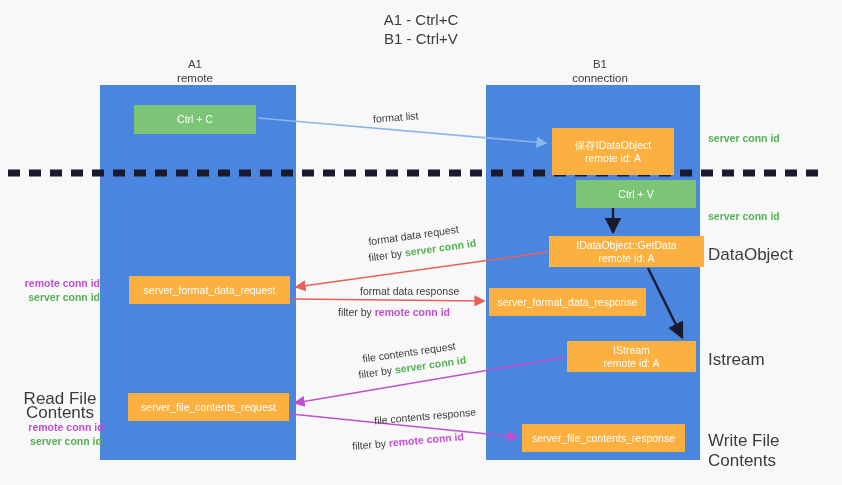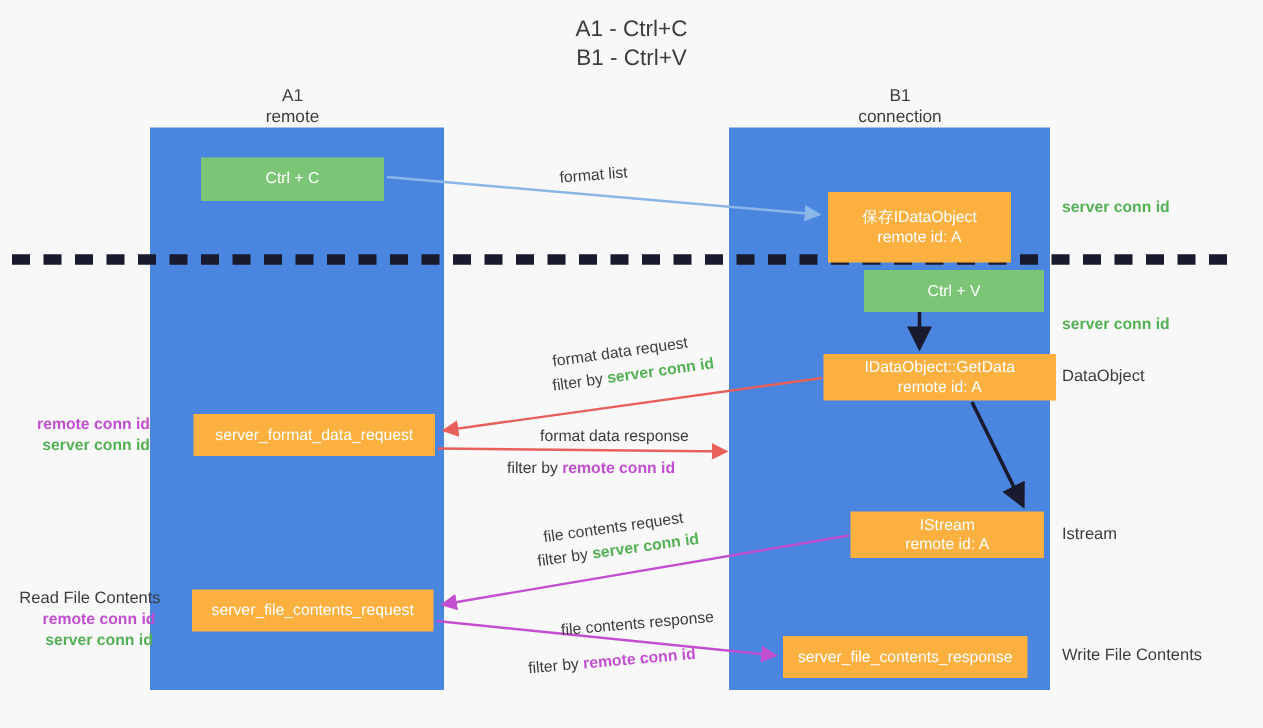--- a/index.html
+++ b/index.html
@@ -76,21 +76,21 @@
   #box-file-resp     { left: 522px; top: 424px;  width: 163px; height: 26px; }
 
   
   .side-note {
     font-size: 11px;
     line-height: 14px;
     color: #3c3c3c;
   }
   .note-green  { color: #54b054; font-weight: bold; font-size: 10.5px; }
   .note-purple { color: #c24fd0; font-weight: bold; font-size: 10.5px; }
-  .note-plain  { color: #3c3c3c; font-size: 11px; }
+  .note-plain  { color: #3c3c3c; font-size: 17px; }
 
   #note-right-1 { left: 708px; top: 132px; }
   #note-right-2 { left: 708px; top: 210px; }
   #note-right-3 { left: 708px; top: 245px; }
   #note-right-4 { left: 708px; top: 350px; }
   #note-right-5 { left: 708px; top: 431px; }
 
   #note-left-1 { left: 10px; top: 276px; text-align: right; width: 90px; }
   #note-left-2 { left: 10px; top: 392px; text-align: center;  width: 100px; }
 
@@ -172,20 +172,21 @@
     <line x1="291" y1="414" x2="517" y2="437" stroke="#c24fd0" stroke-width="1.6" marker-end="url(#ah-magenta)"></line>
   </svg>
 
   <div class="abs box green" id="box-ctrl-c">Ctrl + C</div>
   <div class="abs box orange" id="box-save-idataobj">保存IDataObject
 remote id: A</div>
   <div class="abs box green" id="box-ctrl-v">Ctrl + V</div>
   <div class="abs box orange" id="box-getdata">IDataObject::GetData
 remote id: A</div>
   <div class="abs box orange" id="box-fmt-req">server_format_data_request</div>
+  <div class="abs box orange" id="box-fmt-resp">server_format_data_response</div>
   <div class="abs box orange" id="box-istream">IStream
 remote id: A</div>
   <div class="abs box orange" id="box-file-resp">server_file_contents_response</div>
   <div class="abs box orange" id="box-file-req">server_file_contents_request</div>
 
   <div class="abs arrow-label" id="lbl-format-list">format list</div>
 
   <div class="abs arrow-label" id="lbl-fmt-req">format data request</div>
   <div class="abs arrow-label" id="lbl-fmt-req2"><span>filter by </span><span class="hl-green">server conn id</span></div>
 

